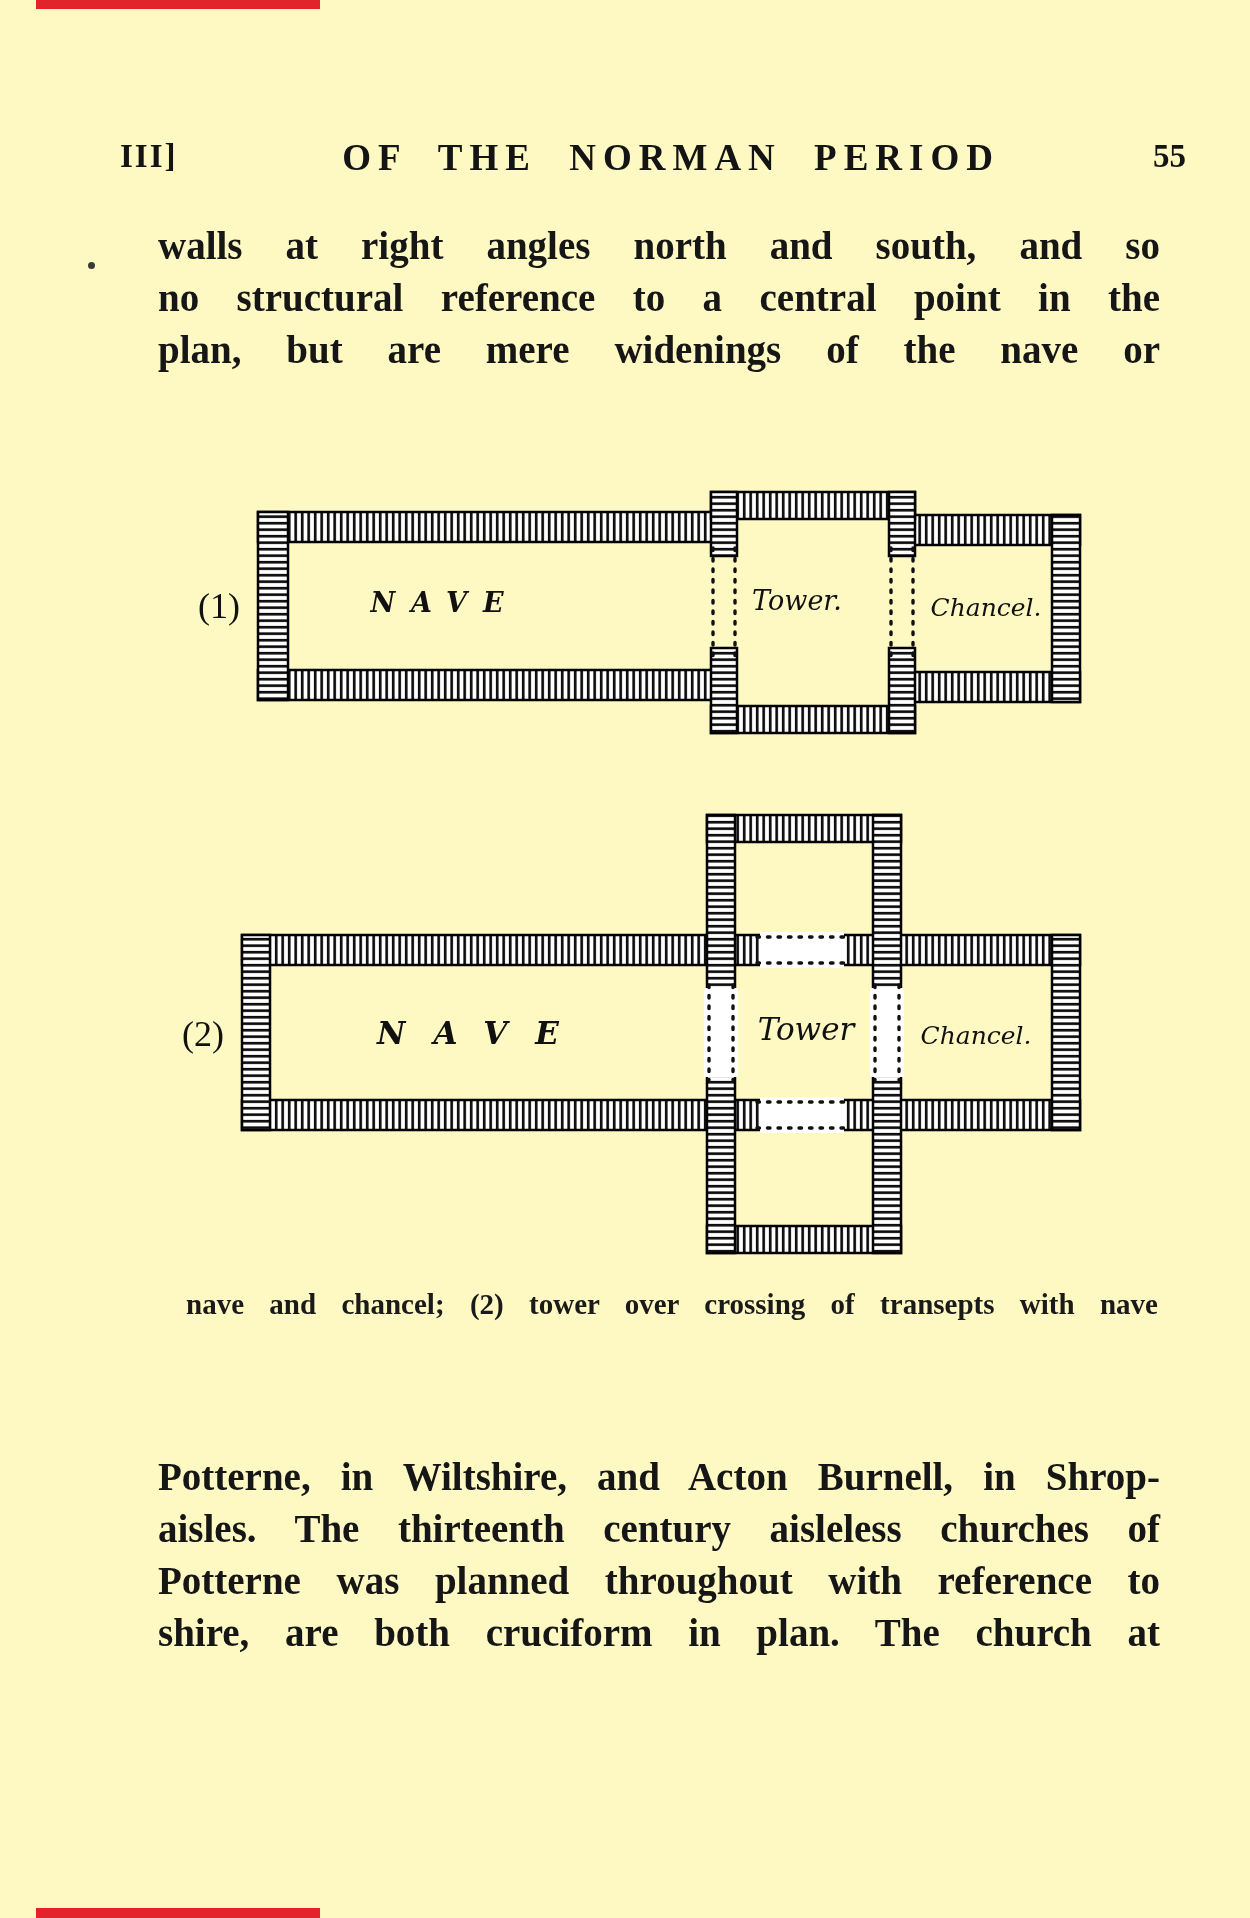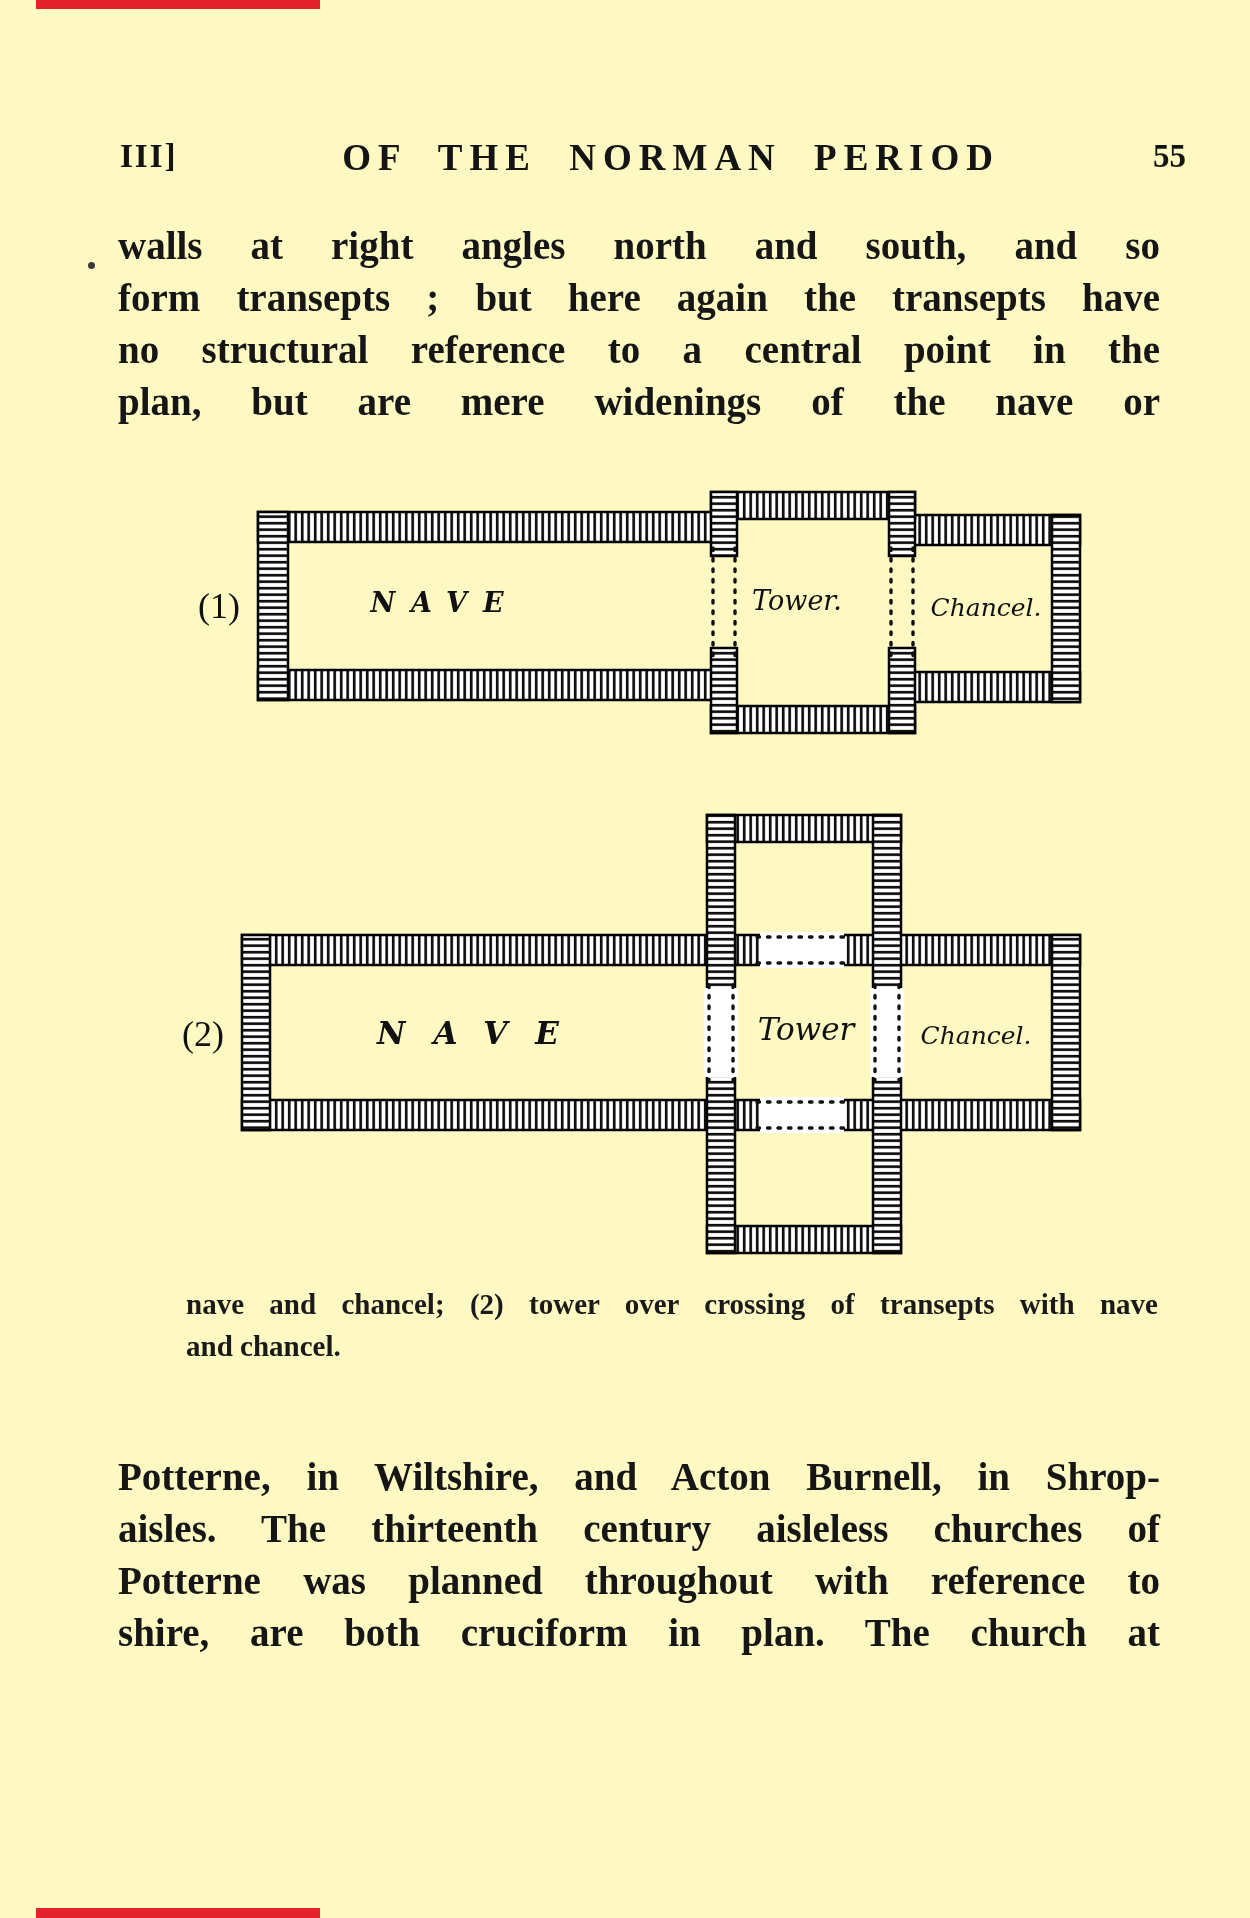--- a/index.html
+++ b/index.html
@@ -14,21 +14,21 @@
   .red-bar.bottom{top:1908px;height:10px;}
   
   .header{position:absolute;top:136px;left:0;width:1250px;height:44px;font-weight:700;}
   .h-left{position:absolute;left:120px;top:2px;font-size:33px;letter-spacing:2px;}
   .h-center{position:absolute;left:300px;width:700px;top:0;text-align:right;
     font-size:37px;letter-spacing:7px;word-spacing:16px;white-space:nowrap;}
   .h-right{position:absolute;right:64px;top:2px;font-size:33px;margin-left:38px;}
   
   .para{position:absolute;left:118px;width:1042px;font-size:39px;font-weight:700;
     line-height:52px;color:#161616;}
-  .para .jline{text-align:justify;text-align-last:justify;white-space:normal;}
+  .para .jline{text-align:justify;text-align-last:justify;white-space:normal;margin-left:40px;}
   .p1{top:220px;}
   .p2{top:1451px;}
   
   .caption{position:absolute;left:118px;width:1040px;top:1283px;
     font-size:29px;font-weight:700;line-height:42px;color:#1a1a1a;}
   .caption .cap-just{text-align:justify;text-align-last:justify;}
   .caption .indent{padding-left:68px;}
   .caption .cap-left{text-align:left;}
   .fig-svg{position:absolute;left:0;top:0;width:1250px;height:1918px;}
   .ink-dot{position:absolute;left:88px;top:262px;width:7px;height:7px;border-radius:50%;
@@ -44,21 +44,20 @@
   <div class="ink-dot"></div>
 
   <div class="header">
     <span class="h-left">III]</span>
     <span class="h-center">OF THE NORMAN PERIOD</span>
     <span class="h-right">55</span>
   </div>
 
   <div class="para p1">
     <div class="jline">walls at right angles north and south, and so</div>
-    <div class="jline">form transepts ; but here again the transepts have</div>
     <div class="jline">no structural reference to a central point in the</div>
     <div class="jline">plan, but are mere widenings of the nave or</div>
   </div>
 
   <svg class="fig-svg" viewBox="0 0 1250 1918" xmlns="http://www.w3.org/2000/svg">
     <defs>
       <pattern id="hv" width="6.5" height="6.5" patternUnits="userSpaceOnUse">
         <rect width="6.5" height="6.5" fill="#ffffff"></rect>
         <line x1="3.2" y1="0" x2="3.2" y2="6.5" stroke="#0d0d0d" stroke-width="2.7"></line>
       </pattern>
@@ -130,21 +129,20 @@
     </g>
 
     <text x="203" y="1046" text-anchor="middle" font-size="36" font-family="Liberation Serif, serif" fill="#111">(2)</text>
     <text x="482" y="1044" text-anchor="middle" font-size="31" font-style="italic" font-weight="bold" letter-spacing="28" font-family="DejaVu Serif, serif" fill="#111">NAVE</text>
     <text x="806" y="1040" text-anchor="middle" font-size="31" font-style="italic" font-family="DejaVu Serif, serif" fill="#111">Tower</text>
     <text x="976" y="1044" text-anchor="middle" font-size="25" font-style="italic" font-family="DejaVu Serif, serif" fill="#111">Chancel.</text>
   </svg>
 
   <div class="caption">
     <div class="cap-just indent">nave and chancel; (2) tower over crossing of transepts with nave</div>
-    <div class="cap-left indent">and chancel.</div>
   </div>
 
   <div class="para p2">
     <div class="jline">Potterne, in Wiltshire, and Acton Burnell, in Shrop-</div>
     <div class="jline">aisles.  The thirteenth century aisleless churches of</div>
     <div class="jline">Potterne was planned throughout with reference to</div>
     <div class="jline">shire, are both cruciform in plan.  The church at</div>
   </div>
 
 </div>

